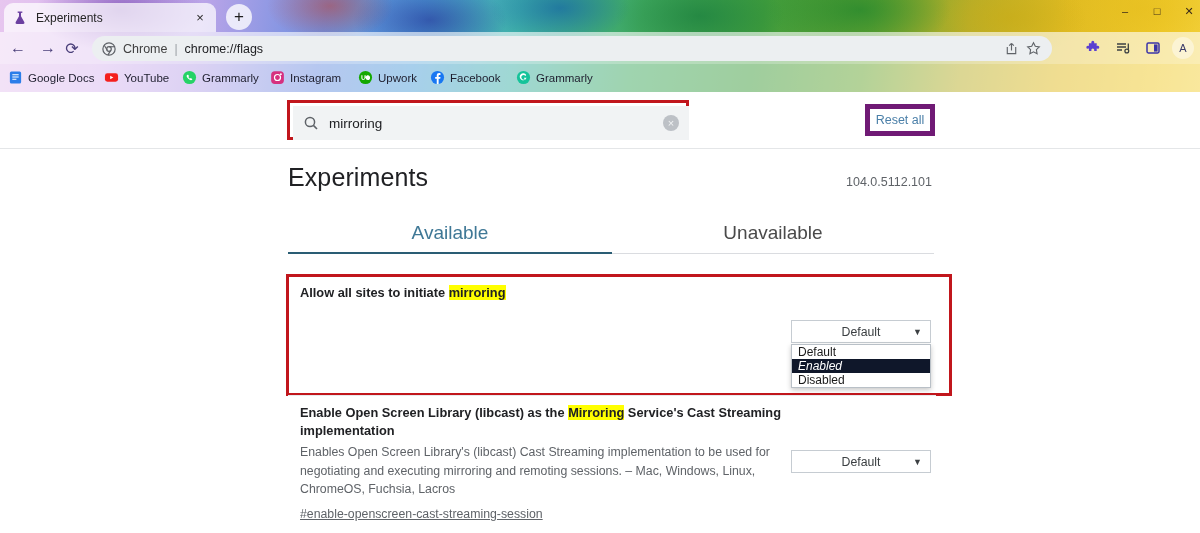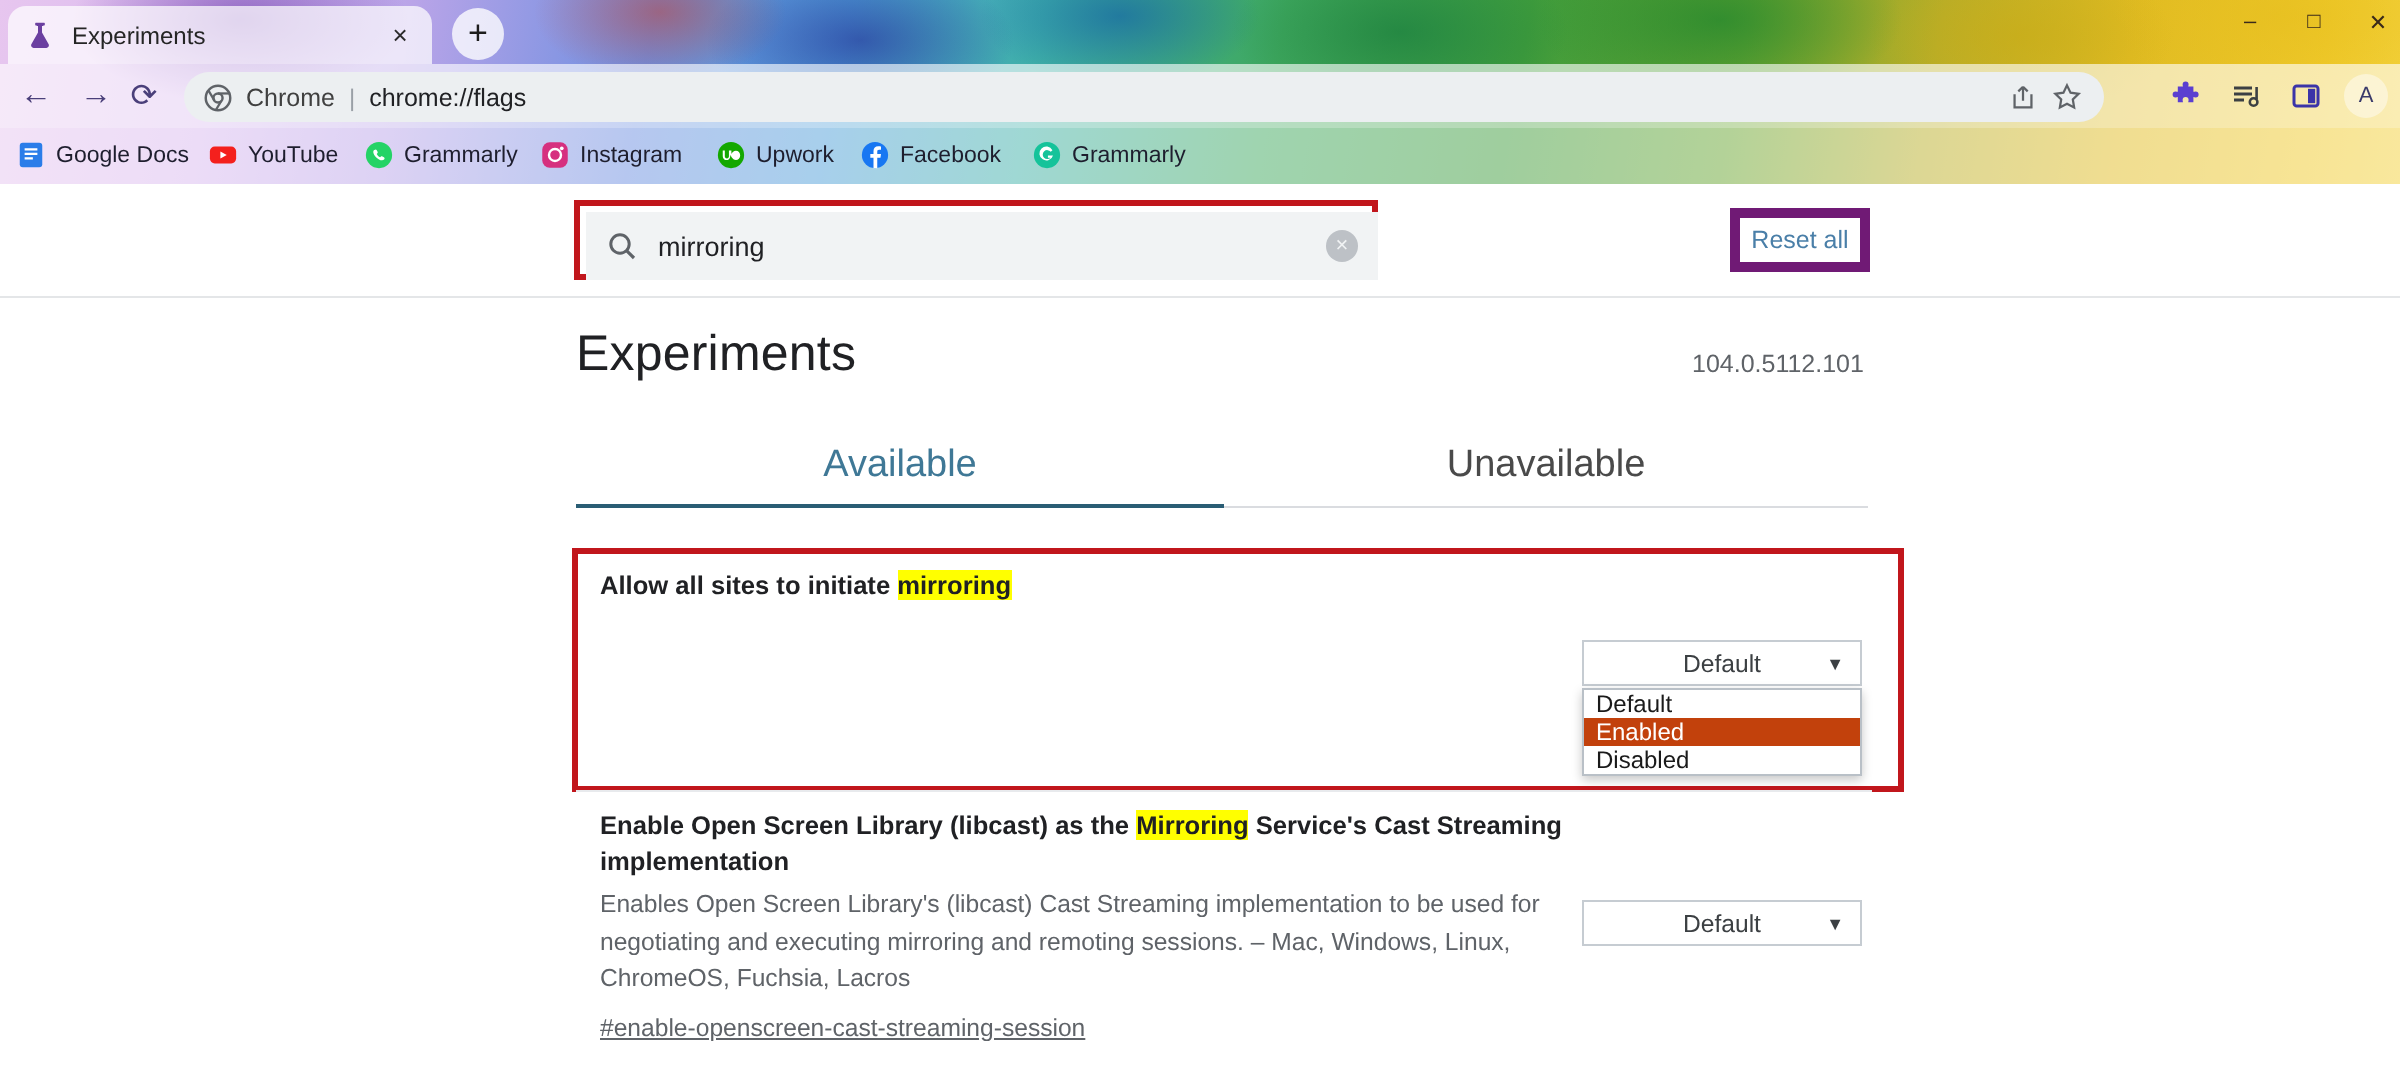--- a/index.html
+++ b/index.html
@@ -198,21 +198,21 @@
   .sel2 { top: 358px; left: 791px; }
   .sel-menu {
     position: absolute; top: 252px; left: 791px; width: 140px;
     background: #fff; border: 1px solid #b9c0c7;
     box-shadow: 0 2px 5px rgba(0,0,0,.22);
   }
   .sel-opt {
     height: 14px; line-height: 14px; padding: 0 6px;
     font-size: 12px; color: #1a1a1a; cursor: pointer;
   }
-  .sel-opt.sel-selected { background: #c2410c; color: #ffffff; }
+  .sel-opt.sel-selected { background: #0f172a; color: #ffffff; font-style: italic; }
 </style>
 </head>
 <body>
 
 <div id="root">
 
   <div class="browser-frame">
     <div class="tabstrip-bg"></div>
     <div class="toolbar-band"></div>
     <div class="bookmark-band"></div>

